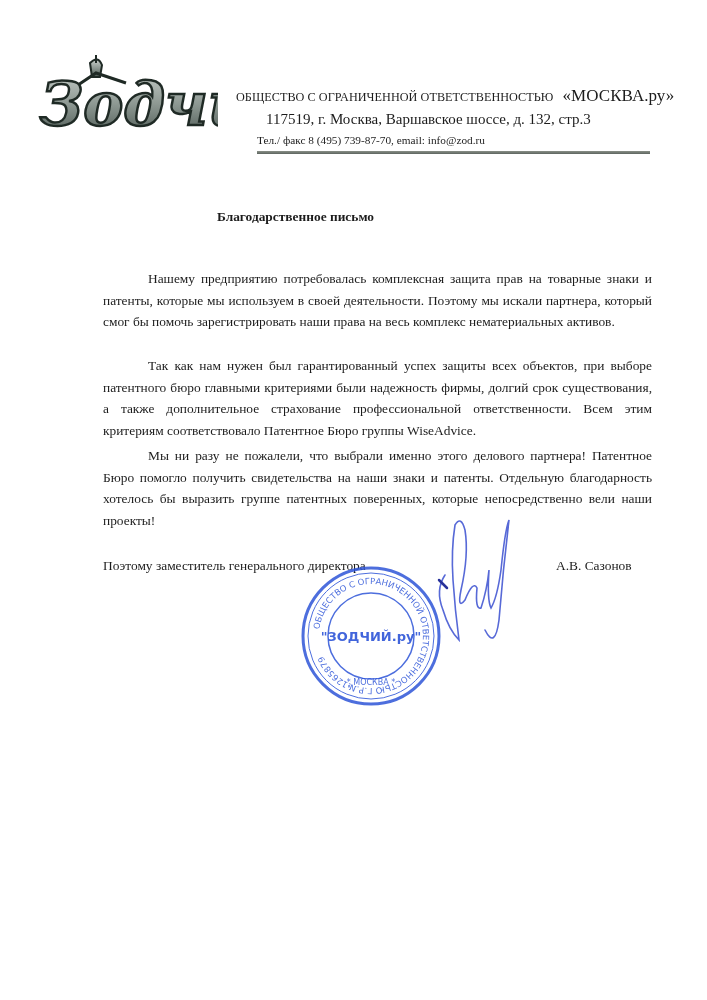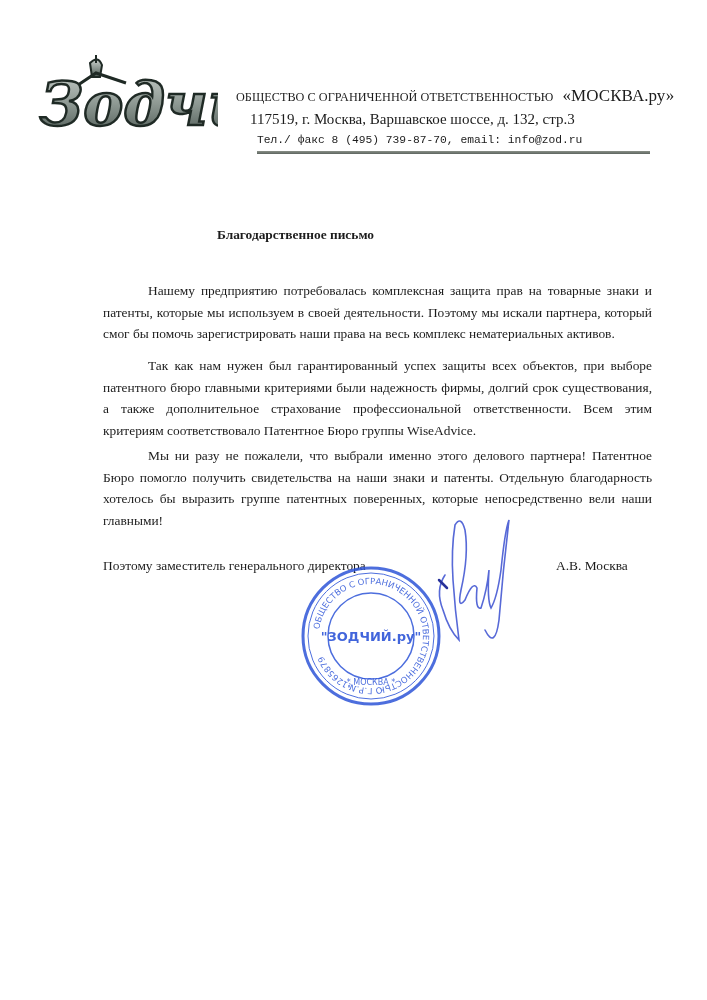--- a/index.html
+++ b/index.html
@@ -1,29 +1,29 @@
 <!DOCTYPE html>
 <html><head>
 <meta charset="utf-8">
 <style>
   html, body { margin:0; padding:0; background:#ffffff; }
   body { width:707px; height:1000px; position:relative; overflow:hidden;
          font-family:"Liberation Serif", "DejaVu Serif", serif; color:#1c1c1c; }
   .logo { position:absolute; left:38px; top:55px; width:180px; height:80px; }
   .org-line { position:absolute; left:236px; top:86px; font-size:12.2px; letter-spacing:0.05px; white-space:nowrap; }
   .org-line .brand { font-size:17px; margin-left:6px; }
-  .address { position:absolute; left:250px; top:111px; font-size:15px; white-space:nowrap; }
-  .contacts { position:absolute; left:257px; top:134px; font-size:11.3px; white-space:nowrap;font-family:Liberation Mono, monospace; }
+  .address { position:absolute; left:266px; top:111px; font-size:15px; white-space:nowrap; }
+  .contacts { position:absolute; left:257px; top:134px; font-size:11.3px; white-space:nowrap; }
   .rule { position:absolute; left:257px; top:151px; width:393px; height:3px;
           background:linear-gradient(#8a9088,#5d655f); }
-  .doc-title { position:absolute; left:0; width:591px; top:227px; text-align:center;
+  .doc-title { position:absolute; left:0; width:591px; top:209px; text-align:center;
                font-weight:bold; font-size:13.4px; }
   .para { position:absolute; left:103px; width:549px; font-size:13.4px; line-height:21.6px;
           text-align:justify; text-indent:45px; }
-  .p1 { top:280px; }
+  .p1 { top:268px; }
   .p2 { top:355px; }
   .p3 { top:445px; }
   .sign-role { position:absolute; left:103px; top:558px; font-size:13.4px; white-space:nowrap; }
   .sign-name { position:absolute; left:556px; top:558px; font-size:13.4px; white-space:nowrap; }
   .stamp { position:absolute; left:300px; top:565px; width:142px; height:142px; }
   .signature { position:absolute; left:425px; top:510px; width:110px; height:140px; }
 </style>
 </head>
 <body>
 
@@ -47,24 +47,24 @@
   <span class="brand">«МОСКВА.ру»</span>
 </div>
 <div class="address">117519, г. Москва, Варшавское шоссе, д. 132, стр.3</div>
 <div class="contacts">Тел./ факс 8 (495) 739-87-70, email: info@zod.ru</div>
 <div class="rule"></div>
 
 <div class="doc-title">Благодарственное письмо</div>
 
 <p class="para p1" style="margin:0">Нашему предприятию потребовалась комплексная защита прав на товарные знаки и патенты, которые мы используем в своей деятельности. Поэтому мы искали партнера, который смог бы помочь зарегистрировать наши права на весь комплекс нематериальных активов.</p>
 <p class="para p2" style="margin:0">Так как нам нужен был гарантированный успех защиты всех объектов, при выборе патентного бюро главными критериями были надежность фирмы, долгий срок существования, а также дополнительное страхование профессиональной ответственности. Всем этим критериям соответствовало Патентное Бюро группы WiseAdvice.</p>
-<p class="para p3" style="margin:0">Мы ни разу не пожалели, что выбрали именно этого делового партнера! Патентное Бюро помогло получить свидетельства на наши знаки и патенты. Отдельную благодарность хотелось бы выразить группе патентных поверенных, которые непосредственно вели наши главными!</p>
+<p class="para p3" style="margin:0">Мы ни разу не пожалели, что выбрали именно этого делового партнера! Патентное Бюро помогло получить свидетельства на наши знаки и патенты. Отдельную благодарность хотелось бы выразить группе патентных поверенных, которые непосредственно вели наши проекты!</p>
 
 <div class="sign-role">Поэтому заместитель генерального директора</div>
-<div class="sign-name">А.В. Москва</div>
+<div class="sign-name">А.В. Сазонов</div>
 
 <svg class="stamp" viewBox="0 0 142 142">
   <defs>
     <path id="ringPath" d="M71 71 m-52 0 a52 52 0 1 1 104 0 a52 52 0 1 1 -104 0"></path>
     <path id="bottomPath" d="M22 80 A50 50 0 0 0 120 80"></path>
   </defs>
   <g fill="none" stroke="#2e55d8" opacity="0.85">
     <circle cx="71" cy="71" r="68" stroke-width="3"></circle>
     <circle cx="71" cy="71" r="63" stroke-width="1"></circle>
     <circle cx="71" cy="71" r="43" stroke-width="1.5"></circle>

